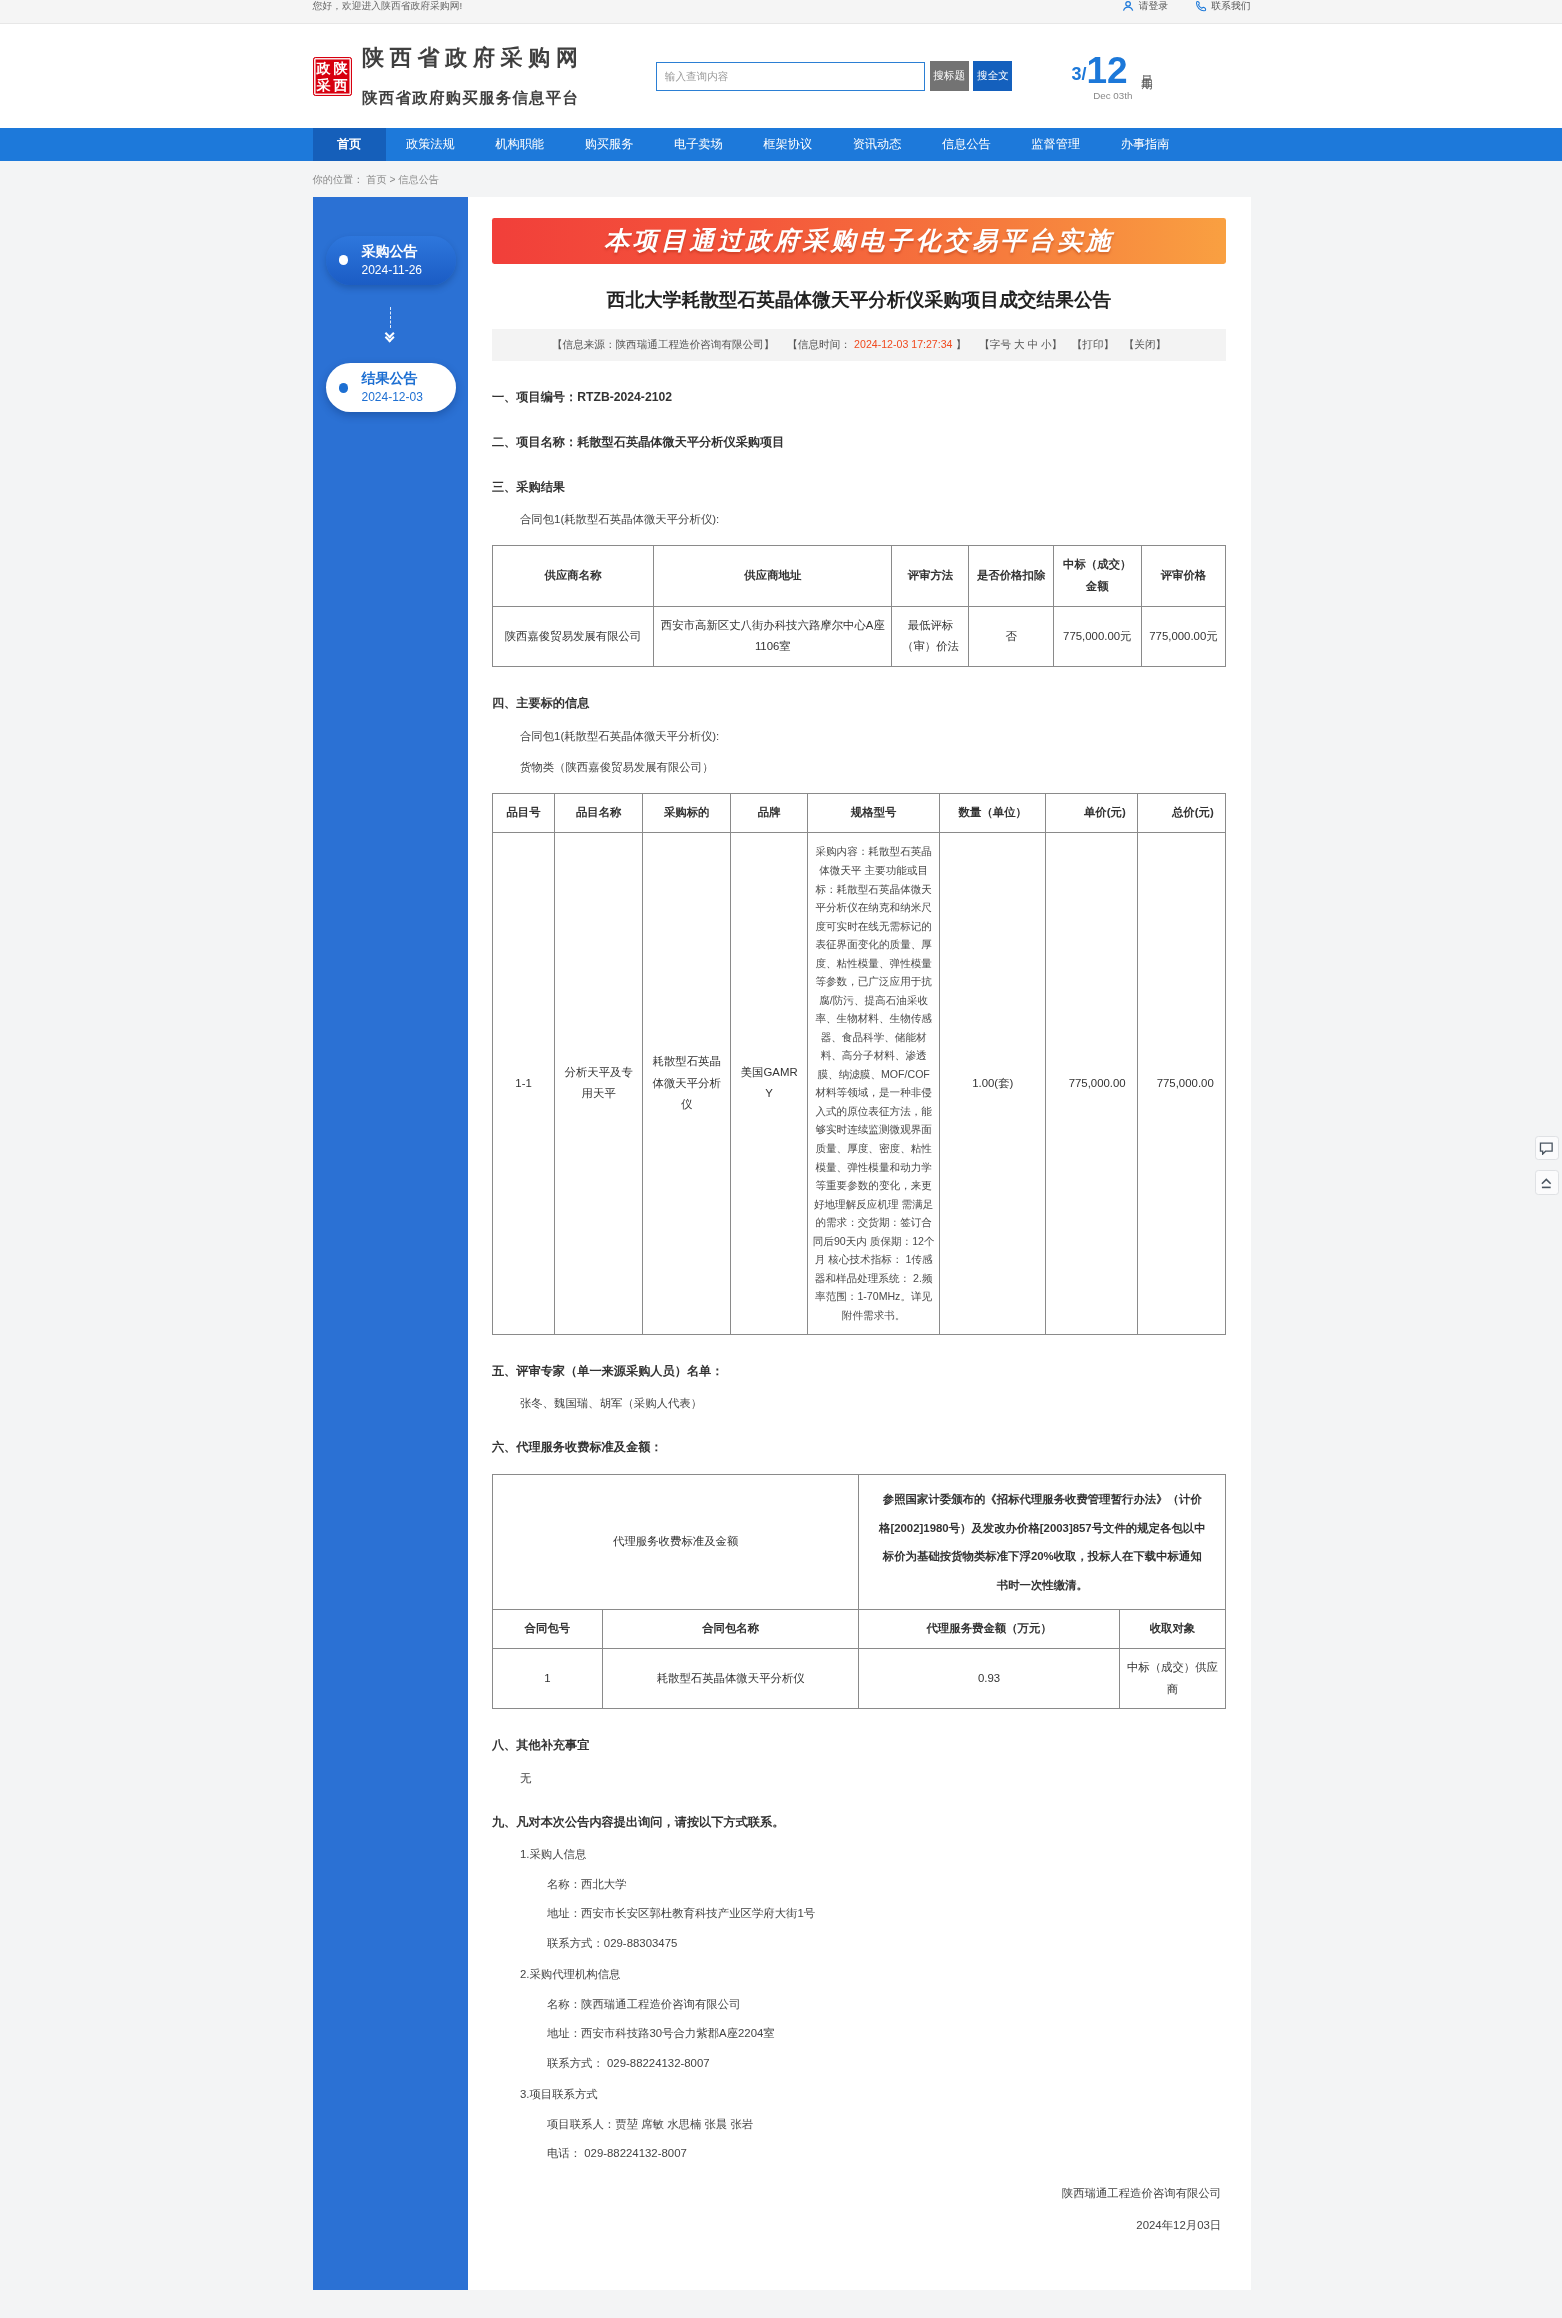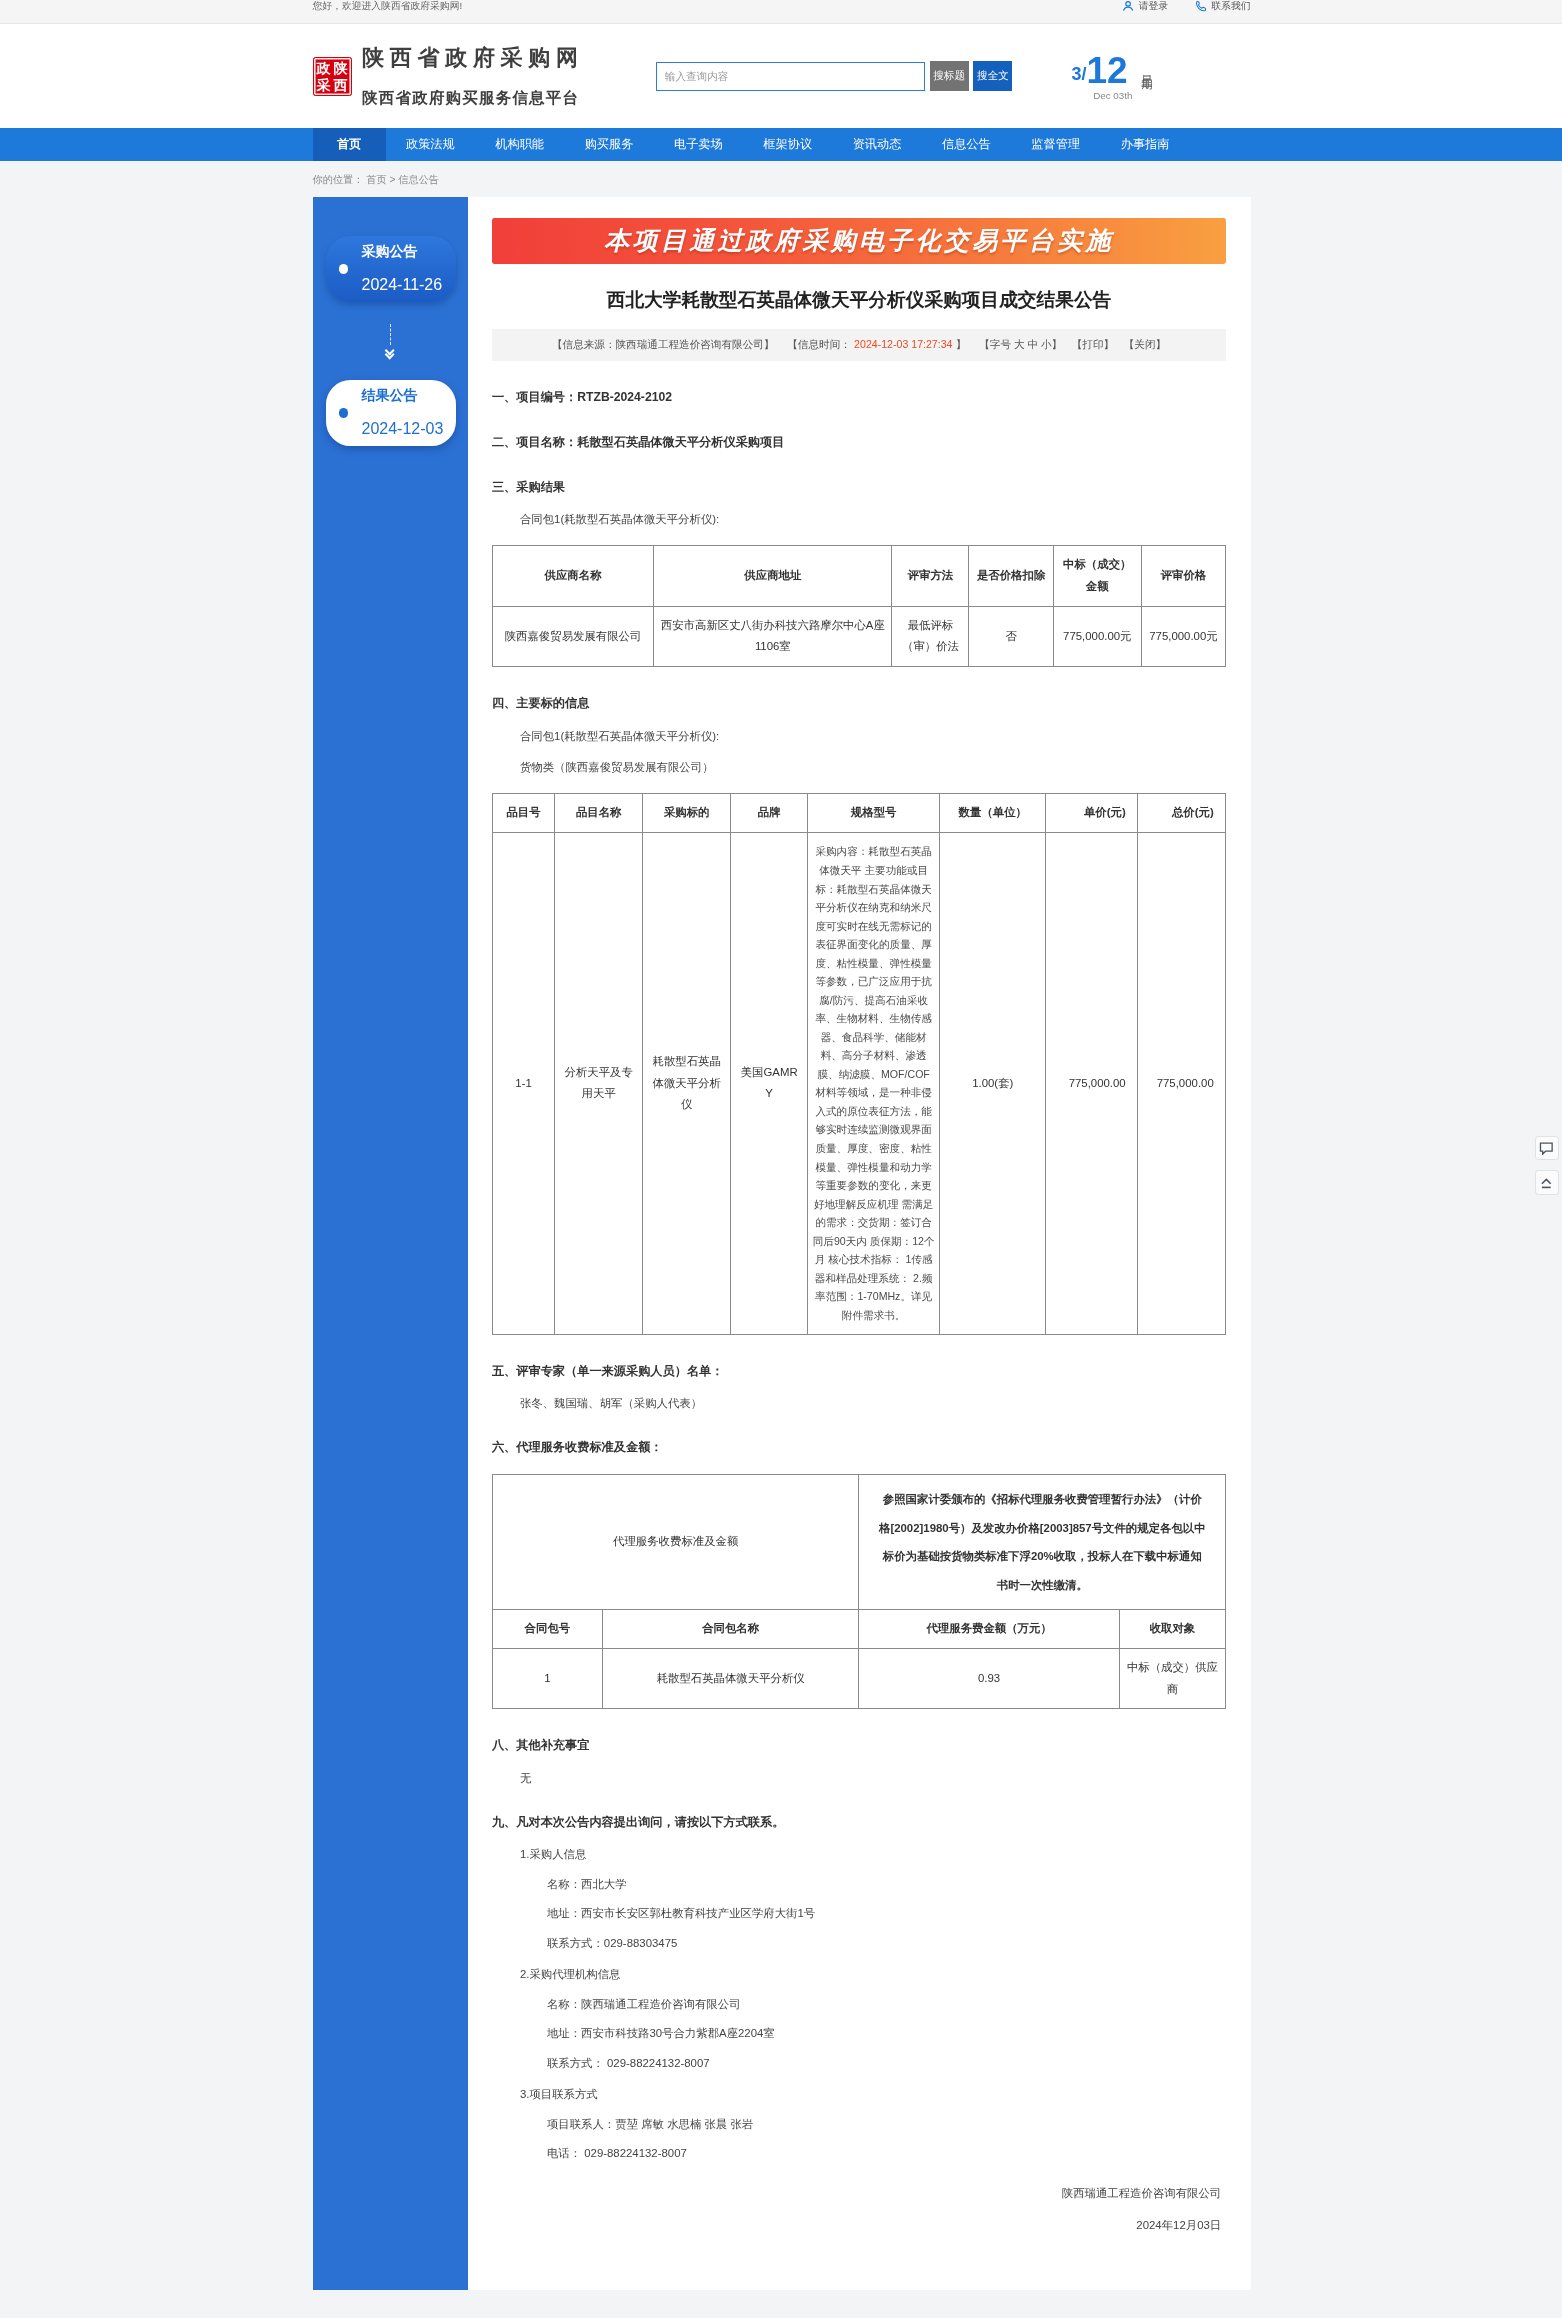--- a/index.html
+++ b/index.html
@@ -50,21 +50,21 @@
   
   .crumbs { padding:11.4px 0 9.8px; font-size:10.2px; color:#8a8a8a; }
   .crumbs a { color:#8a8a8a; text-decoration:none; cursor:pointer; }
 
   
   .main { display:flex; width:938px; margin:0 auto 13px; align-items:stretch; }
   .sidebar { width:155px; flex-shrink:0; background:#2b71d4; padding-top:39px; }
   .pill { position:relative; margin:0 11.4px 0 13px; border-radius:24.4px; padding:7.3px 4.9px 8.1px 36px; cursor:pointer; }
   .pill .dot { position:absolute; left:13px; top:50%; margin-top:-4.9px; width:9.8px; height:9.8px; border-radius:50%; }
   .pill-label { font-size:14px; font-weight:bold; }
-  .pill-date { font-size:16px; margin-top:15px; }
+  .pill-date { font-size:12px; margin-top:2px; }
   .pill-dark { background:linear-gradient(180deg,#2e77dd,#1b5cc4); color:#fff; box-shadow:0 3.3px 6.5px rgba(0,30,80,.25); }
   .pill-dark .dot { background:#fff; }
   .pill-active { background:#fff; color:#1d6fd2; box-shadow:0 3.3px 8.1px rgba(0,30,80,.3); }
   .pill-active .dot { background:#1d6fd2; }
   .sb-arrow { height:78px; display:flex; flex-direction:column; align-items:center; justify-content:center; }
   .sb-dash { border-left:1.6px dashed rgba(255,255,255,.85); height:21px; margin-bottom:6.5px; }
   .sb-chev { width:7.3px; height:7.3px; border-right:2.4px solid #fff; border-bottom:2.4px solid #fff; transform:rotate(45deg); margin-top:-4.1px; }
 
   .card { flex:1; background:#fff; padding:21px 24.4px 57px; }
 

